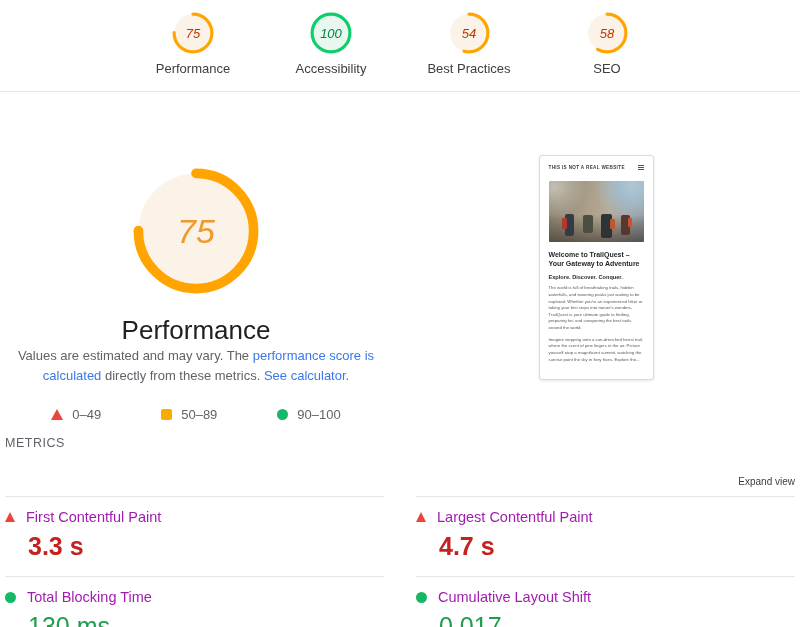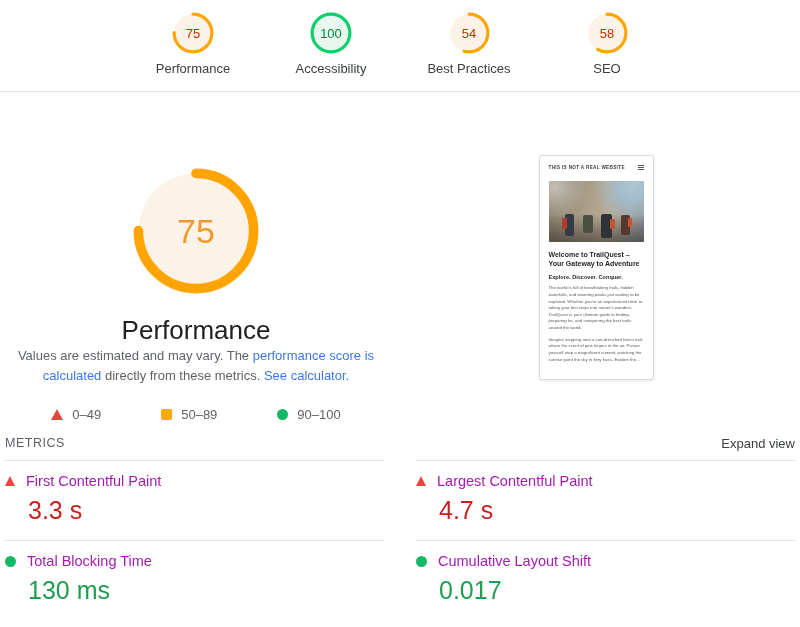--- a/index.html
+++ b/index.html
@@ -15,20 +15,21 @@
     display:flex; justify-content:center; gap:52px;
     padding:12px 0 10px; border-bottom:1px solid var(--divider,#e6e6e6);
     height:92px;
   }
   .summary-item { display:flex; flex-direction:column; align-items:center; width:86px; cursor:pointer; }
   .gauge { position:relative; }
   .gauge svg { display:block; width:100%; height:100%; }
   .gauge-num {
     position:absolute; inset:0; display:flex; align-items:center; justify-content:center;
     font-weight:500;
+    font-style:italic;
   }
   .gauge--small { width:42px; height:42px; }
   .gauge--small .gauge-num { font-size:13px; }
   .summary-label { margin-top:7px; font-size:13px; color:#3c4043; }
 
   
   .main { display:flex; padding:62px 0 0; }
   .main-left { width:392px; display:flex; flex-direction:column; align-items:center; }
   .main-right { flex:1; display:flex; justify-content:center; align-items:flex-start; padding-top:1px; }
 
@@ -82,34 +83,34 @@
   .fig4 { left:72px; bottom:7px; width:9px; height:20px; background:#55392e; }
   .fig4:before { content:""; position:absolute; right:-2px; top:3px; width:4px; height:9px; background:#cf4f35; border-radius:1px; }
   .preview-h1 { margin-top:8px; font-size:7px; line-height:1.3; font-weight:700; color:#1f2124; }
   .preview-h2 { margin-top:6px; font-size:5.6px; font-weight:700; color:#2a2c2f; }
   .preview-p { margin-top:5px; font-size:4.3px; line-height:1.55; color:#55585c; }
 
   
   .metrics { padding:14px 5px 0; }
   .metrics-header { display:flex; justify-content:space-between; align-items:flex-start; padding:0 0 9px; }
   .metrics-title { font-size:12.5px; letter-spacing:.5px; color:var(--text-gray,#5f6368); }
-  .expand-view { font-size:13px; color:#3c4043; cursor:pointer; }
+  .expand-view { font-size:10px; color:#3c4043; cursor:pointer;margin-top:40px; }
   .metrics-grid { display:flex; gap:32px; }
   .metrics-col { flex:1; }
   .metric { border-top:1px solid var(--divider,#e6e6e6); padding:12px 0 15px; }
   .metric-head { display:flex; align-items:center; gap:11px; }
   .metric-label { font-size:14.5px; color:#a21caf; }
   .metric-value { margin-top:7px; margin-left:23px; font-size:25px; }
   .m-icon-tri {
     width:0; height:0;
     border-left:5.5px solid transparent; border-right:5.5px solid transparent;
     border-bottom:10px solid var(--red-icon,#e8453c);
   }
   .m-icon-circ { width:11px; height:11px; border-radius:50%; background:var(--green-icon,#14b866); }
-  .v-red { color:var(--red-text,#c5221f); }
+  .v-red { color:var(--red-text,#c5221f);font-weight:bold; }
   .v-green { color:var(--green-text,#1e9e4e); }
 </style>
 </head>
 <body>
 
 <header class="summary">
   <div class="summary-item">
     <div class="gauge gauge--small">
         <svg viewBox="0 0 120 120">
           <circle cx="60" cy="60" r="54" fill="#fcf3e8"></circle>

